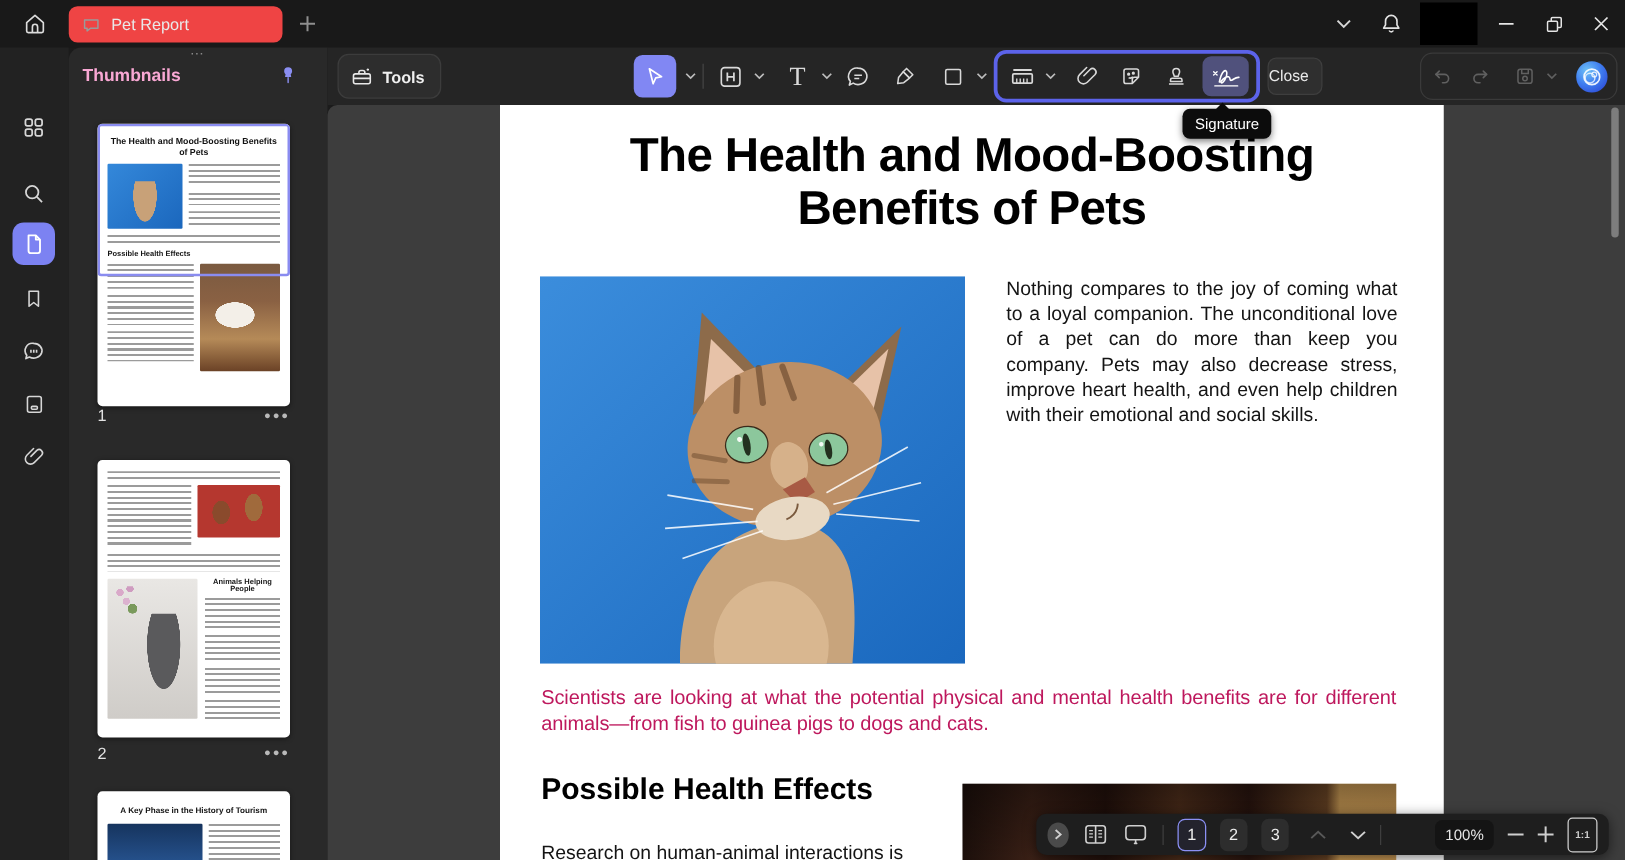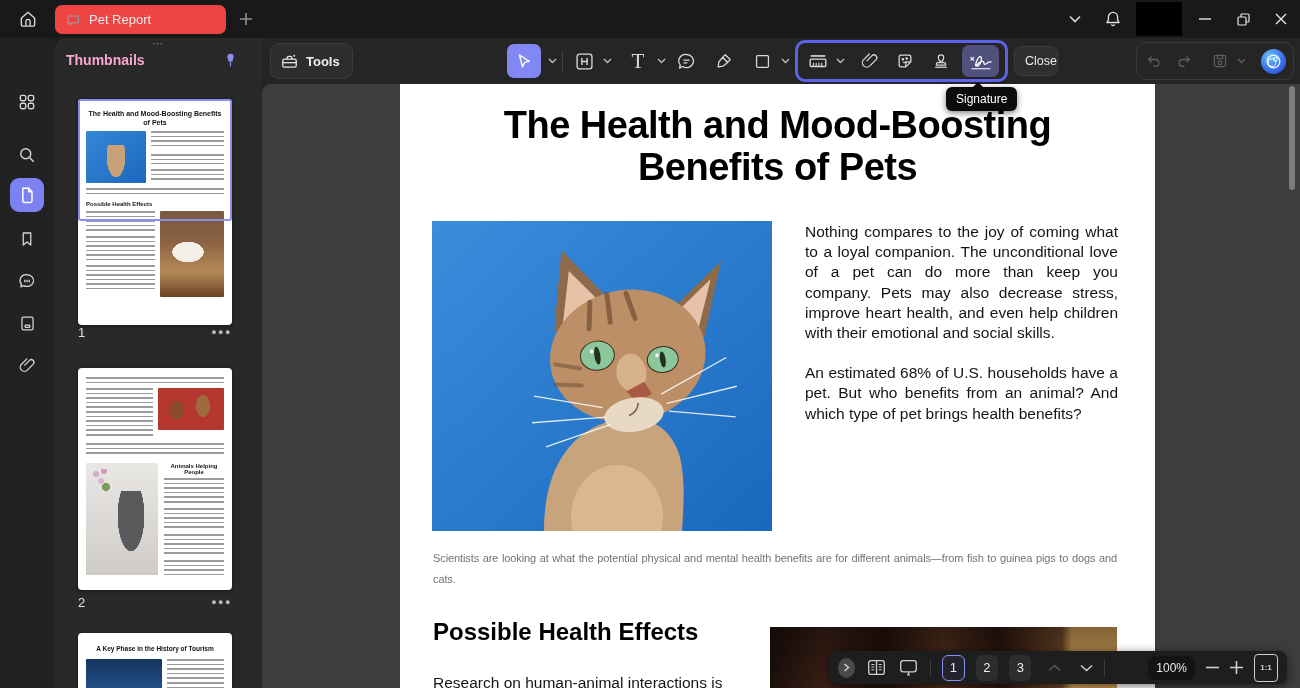--- a/index.html
+++ b/index.html
@@ -60,42 +60,42 @@
           justify-content:center; }
   .vdiv { position:absolute; top:13px; width:1px; height:20px; background:#444; }
   .grp { position:absolute; left:533px; top:2px; width:213px; height:42px;
          border:3px solid #5c63ea; border-radius:10px; display:flex; align-items:center;
          padding:0 6px; gap:4px; }
   .grp .gtool { width:28px; height:28px; display:flex; align-items:center; justify-content:center;
                 border-radius:7px; }
   .grp .gtool.active { width:38px; height:32px; background:rgba(140,144,245,.42); }
   .close-btn { position:absolute; left:752px; top:8px; width:44px; height:30px; background:#2f2f2f;
                border:1px solid #3e3e3e; border-radius:7px; color:#eaeaea; font-size:12.5px;
-               display:flex; align-items:center; justify-content:flex-end; }
+               display:flex; align-items:center; justify-content:flex-start; }
   .right-grp { position:absolute; left:874px; top:4px; width:158px; height:38px;
                border:1px solid #3a3a3a; border-radius:10px; display:flex; align-items:center;
                padding:0 8px; gap:6px; }
 
   
   .tooltip { position:absolute; left:946px; top:87px; padding:5px 10px; background:#0c0c0c;
              border-radius:6px; color:#fff; font-size:12px; z-index:9; box-shadow:0 2px 6px rgba(0,0,0,.5); }
   .tooltip:before { content:""; position:absolute; left:26px; top:-5px; border-left:6px solid transparent;
              border-right:6px solid transparent; border-bottom:6px solid #0c0c0c; }
 
   
   .doc-area { position:absolute; left:262px; top:84px; width:1038px; height:604px; background:#3d3d3d;
               border-top-left-radius:8px; overflow:hidden; }
   .page { position:absolute; left:138px; top:0; width:755px; height:604px; background:#fff; }
   .doc-title { position:absolute; left:0; top:20px; width:755px; padding:0 55px; text-align:center;
                font-size:38px; line-height:42px; font-weight:bold; color:#000; letter-spacing:-0.5px; }
   .cat-img { position:absolute; left:32px; top:137px; width:340px; height:310px; }
   .col-right { position:absolute; left:405px; top:138px; width:313px; color:#141414;
                font-size:15.5px; line-height:20.2px; text-align:justify; }
   .col-right p { margin-bottom:20px; }
-  .full-para { position:absolute; left:33px; top:464px; width:684px; color:#737373; font-size:11px;
+  .full-para { position:absolute; left:33px; top:464px; width:684px; color:#be185d; font-size:16px;
                line-height:21px; text-align:justify; letter-spacing:-0.1px; }
   .sec-head { position:absolute; left:33px; top:534px; font-size:24px; font-weight:bold; color:#000; }
   .partial { position:absolute; left:33px; top:590px; width:320px; color:#141414; font-size:15.5px;
              text-align:justify; }
   .dog-img { position:absolute; left:370px; top:543px; width:347px; height:100px;
              background:linear-gradient(90deg,#1c0f0b 0%,#3a2016 16%,#23110c 33%,#4e2e1b 50%,
              #2a150f 66%,#6a4526 84%,#c99a55 87%,#c79753 100%); }
   .dog-img:after { content:""; position:absolute; inset:0;
              background:linear-gradient(180deg,rgba(0,0,0,.35),rgba(0,0,0,0) 60%); }
   .scrollbar { position:absolute; left:1289px; top:86px; width:6px; height:104px; background:#7d7d7d;
@@ -567,21 +567,20 @@
             <ellipse cx="192" cy="194" rx="30" ry="17" fill="#e8d9c4"></ellipse>
             <path d="M198 183 q-2 9 -11 11" stroke="#7a5a3e" stroke-width="1.5" fill="none"></path>
             <path d="M162 182 L96 160 M164 192 L90 186 M167 200 L100 212" stroke="rgba(255,255,255,.85)" stroke-width="1.3"></path>
             <path d="M222 178 L292 152 M226 188 L298 182 M227 196 L292 212" stroke="rgba(255,255,255,.85)" stroke-width="1.3"></path>
           </g>
         </svg>
       </div>
 
       <div class="col-right">
         <p>Nothing compares to the joy of coming what to a loyal companion. The unconditional love of a pet can do more than keep you company. Pets may also decrease stress, improve heart health, and even help children with their emotional and social skills.</p>
-        <p>An estimated 68% of U.S. households have a pet. But who benefits from an animal? And which type of pet brings health benefits?</p>
       </div>
 
       <p class="full-para">Scientists are looking at what the potential physical and mental health benefits are for different animals—from fish to guinea pigs to dogs and cats.</p>
 
       <h2 class="sec-head">Possible Health Effects</h2>
 
       <p class="partial">Research on human-animal interactions is</p>
 
       <div class="dog-img"></div>
     </div>

